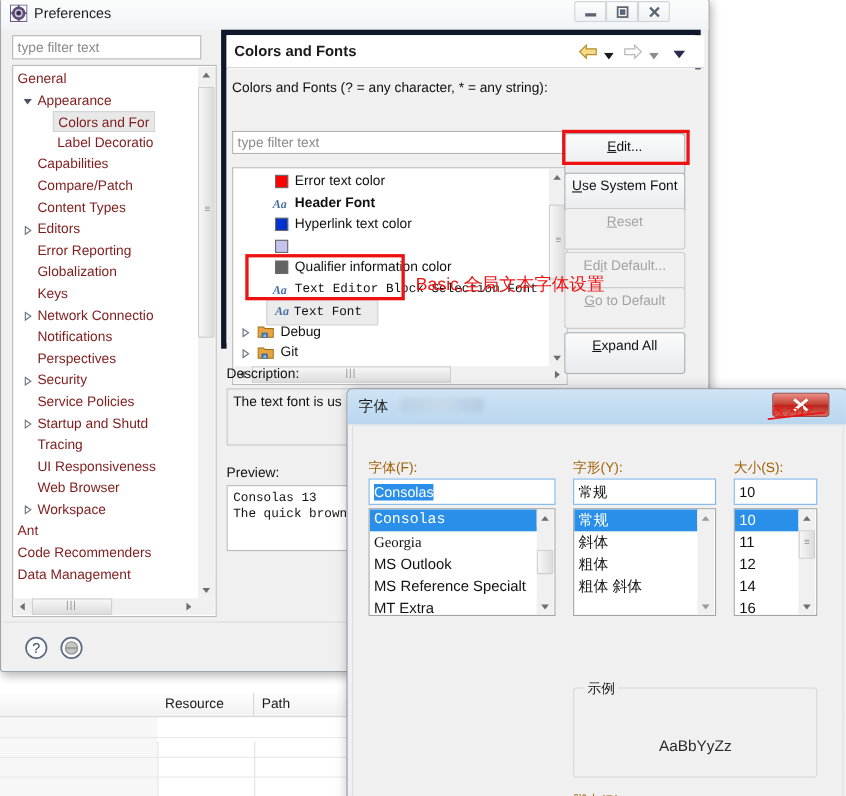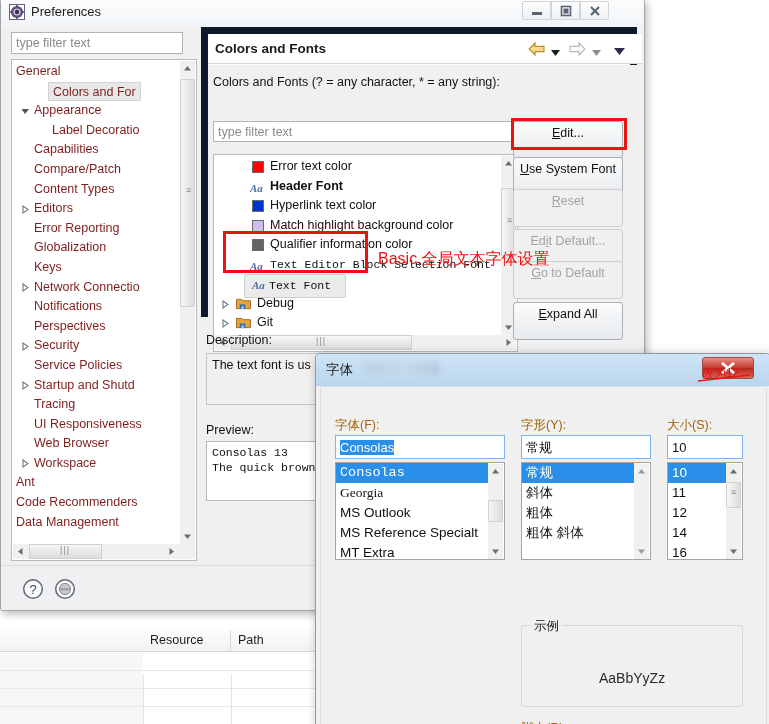--- a/index.html
+++ b/index.html
@@ -53,21 +53,21 @@
   .tnode.selected .tlabel { background:#e8e8e8; border:1px solid #d3d3d3; padding:0 4px; margin-left:-4px; height:19px; line-height:18px;}
   .vscroll { position:absolute; right:1px; top:1px; width:15px; bottom:16px; background:#f0f0f0; }
   .vthumb { position:absolute; left:0; width:15px; background:linear-gradient(90deg,#f7f7f7,#dcdcdc); border:1px solid #cfcfcf; border-radius:1px;}
   .sbarrow { position:absolute; left:0; width:15px; height:15px; background:#f0f0f0; }
   .hscroll { position:absolute; left:1px; right:1px; bottom:1px; height:15px; background:#f0f0f0; }
   .hthumb { position:absolute; top:0; height:15px; background:linear-gradient(#f7f7f7,#dcdcdc); border:1px solid #cfcfcf; }
   .grip { position:absolute; font-size:9px; color:#8c8c8c; letter-spacing:1px;}
 
   
   #page { position:absolute; left:200px; top:28px; width:436px; height:290px; background:#fff;
-          border:7px solid #0f172a; }
+          border:5px solid #0f172a; }
   #page-head { position:absolute; left:0; top:0; width:434px; height:30px; background:#fff; border-bottom:1px solid #d5d5d5;}
   #page-title { position:absolute; left:7px; top:7px; font-size:13.5px; font-weight:bold; color:#1a1a1a;}
   .navbtn { position:absolute; top:8px; }
   #page-body { position:absolute; left:0; top:31px; width:434px; height:258px; background:#f0f0f0;}
   .lbl { position:absolute; font-size:12.5px; color:#111; }
   .filter2 { position:absolute; left:5px; top:56px; width:305px; height:21px; border:1px solid #b4b4b4;
       background:#fff; font-size:12.5px; color:#8b8b8b; padding:1px 4px; line-height:18px;}
 
   
   #cf-list { position:absolute; left:5px; top:89px; width:305px; height:198px; background:#fff; border:1px solid #b9b9b9; overflow:hidden;}
@@ -187,28 +187,28 @@
     <div class="filter-input" title="type filter text">type filter text</div>
 
     <div id="tree-box">
       <div class="tree" id="tree-list">
           <div class="tnode">
             <svg class="tri-open" style="left:-9px" width="9" height="7">
               <path d="M0.5 1 L8 1 L4 6 Z" fill="#4a5560"></path>
             </svg>
             <span class="tlabel" style="left: 4px;">General</span>
           </div>
+          <div class="tnode">
+            <svg class="tri-open" style="left:9px" width="9" height="7">
+              <path d="M0.5 1 L8 1 L4 6 Z" fill="#4a5560"></path>
+            </svg>
+            <span class="tlabel" style="left: 22px;">Appearance</span>
+          </div>
           <div class="tnode selected">
             <span class="tlabel" style="left: 40px;">Colors and For</span>
-          </div>
-          <div class="tnode">
-            <svg class="tri-open" style="left:9px" width="9" height="7">
-              <path d="M0.5 1 L8 1 L4 6 Z" fill="#4a5560"></path>
-            </svg>
-            <span class="tlabel" style="left: 22px;">Appearance</span>
           </div>
           <div class="tnode">
             <span class="tlabel" style="left: 40px;">Label Decoratio</span>
           </div>
           <div class="tnode">
             <span class="tlabel" style="left: 22px;">Capabilities</span>
           </div>
           <div class="tnode">
             <span class="tlabel" style="left: 22px;">Compare/Patch</span>
           </div>
@@ -359,21 +359,20 @@
               <div class="cf-row">
                 <span class="aa">Aa</span>
                 <span class="cf-txt" style="font-weight: bold;">Header Font</span>
               </div>
               <div class="cf-row">
                 <span class="sw" style="background: rgb(0, 51, 204);"></span>
                 <span class="cf-txt">Hyperlink text color</span>
               </div>
               <div class="cf-row">
                 <span class="sw" style="background: rgb(195, 195, 238);"></span>
-                <span class="cf-txt">Match highlight background color</span>
               </div>
               <div class="cf-row">
                 <span class="sw" style="background: rgb(100, 100, 100);"></span>
                 <span class="cf-txt">Qualifier information color</span>
               </div>
               <div class="cf-row">
                 <span class="aa">Aa</span>
                 <span class="cf-txt cf-mono">Text Editor Block Selection Font</span>
               </div>
               <div class="cf-row">

